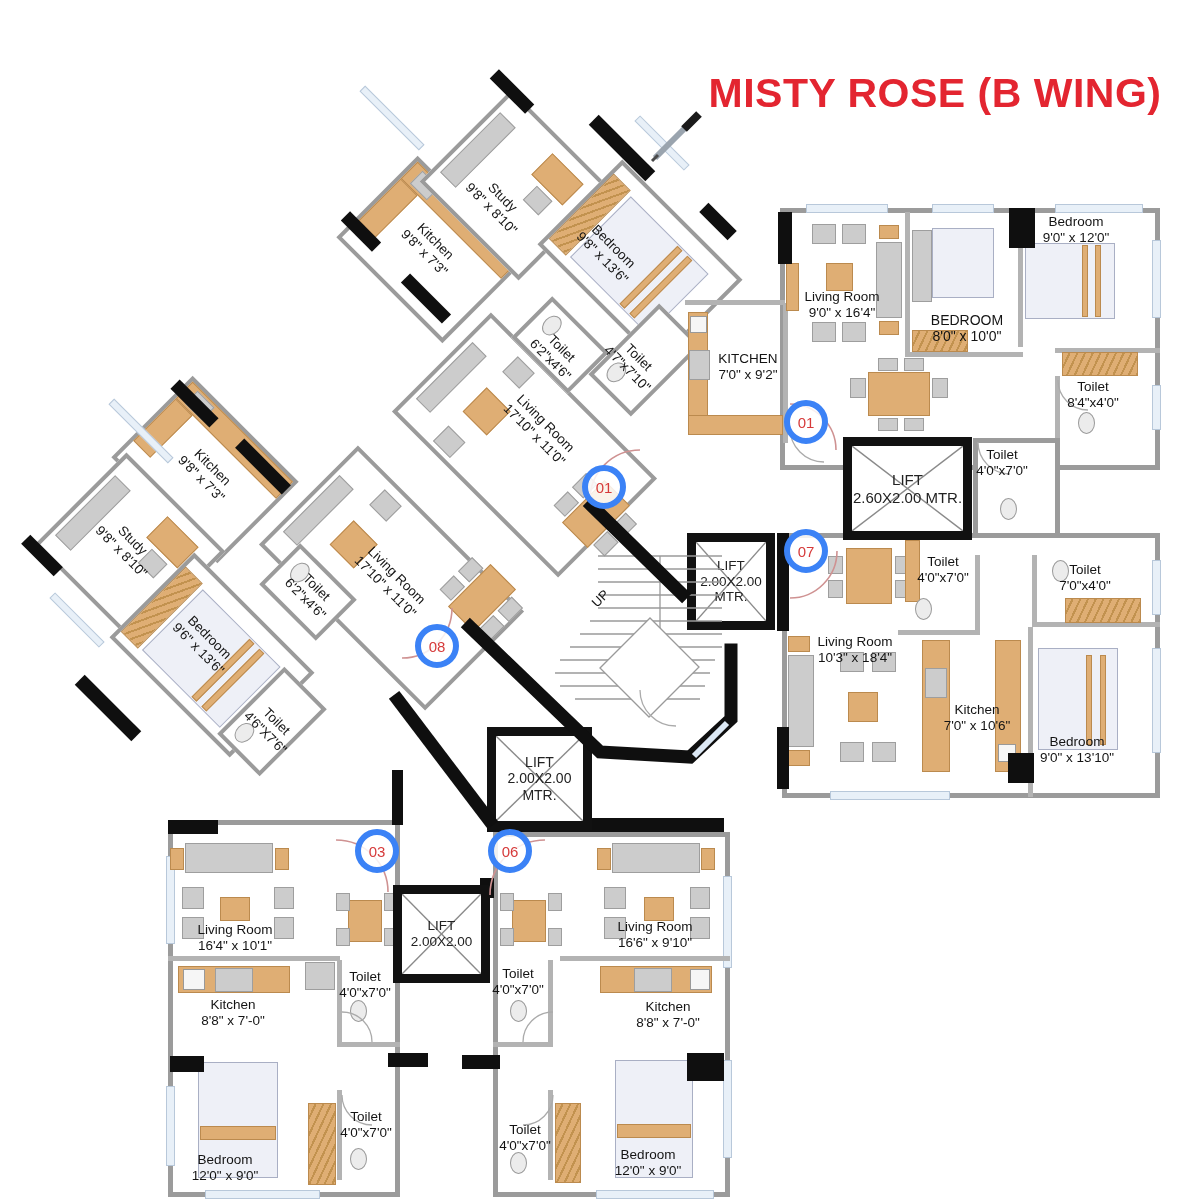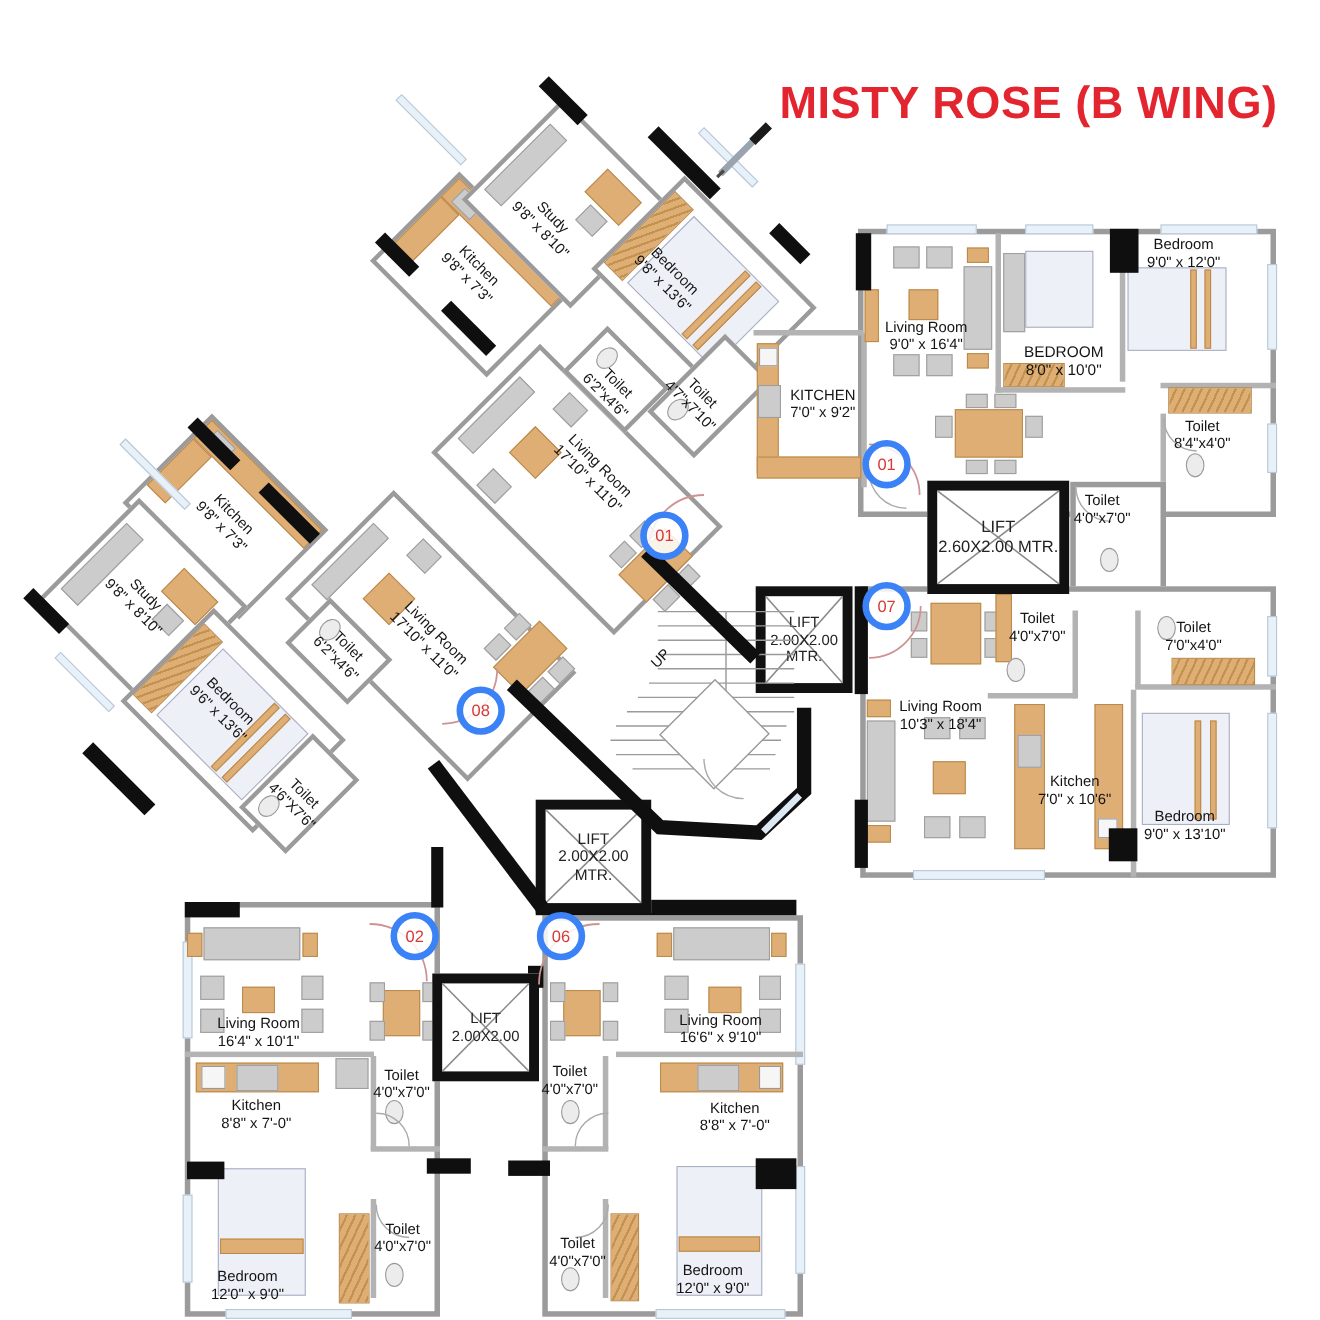--- a/index.html
+++ b/index.html
@@ -522,17 +522,17 @@
   <div class="rlabel" style="left:648px;top:1163px;">
       <div>Bedroom</div>
       <div>12'0" x 9'0"</div>
     </div>
 
   <div class="rlabel rm45" style="left:601px;top:599px;font-size:13px;">UP</div>
 
   <div class="marker" style="left:806px;top:422px;">01</div>
   <div class="marker" style="left:806px;top:551px;">07</div>
   <div class="marker" style="left:510px;top:851px;">06</div>
-  <div class="marker" style="left:377px;top:851px;">02</div>
+  <div class="marker" style="left:377px;top:851px;">03</div>
   <div class="marker" style="left:437px;top:646px;">08</div>
   <div class="marker" style="left:604px;top:487px;">01</div>
 
 </div>
 
 </body></html>

